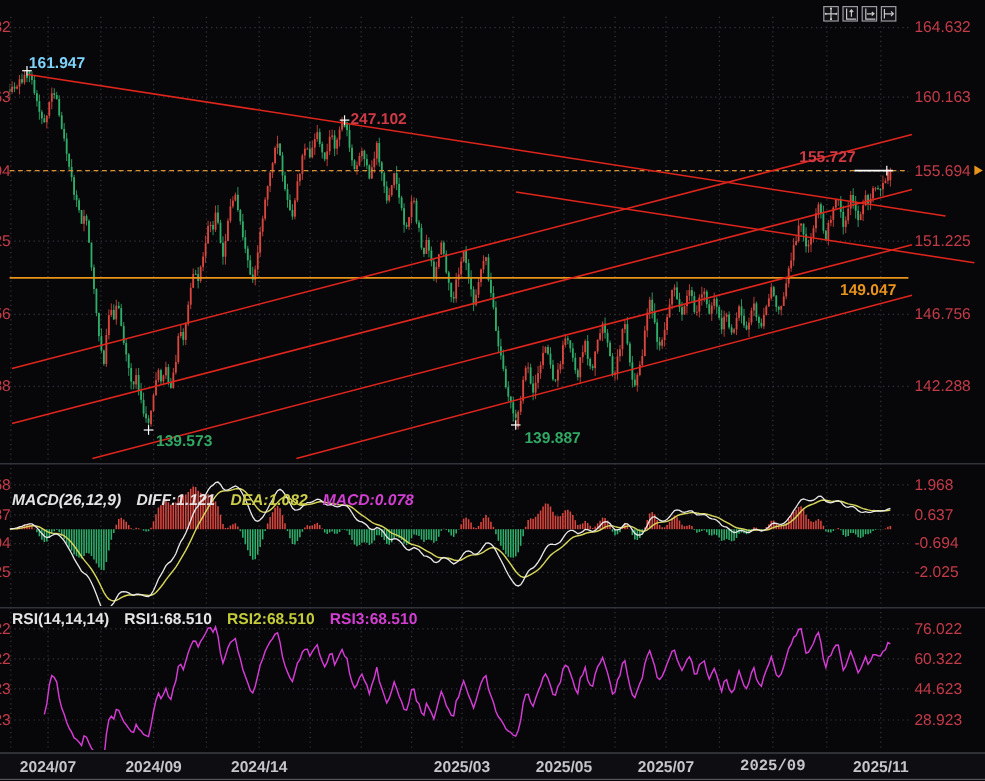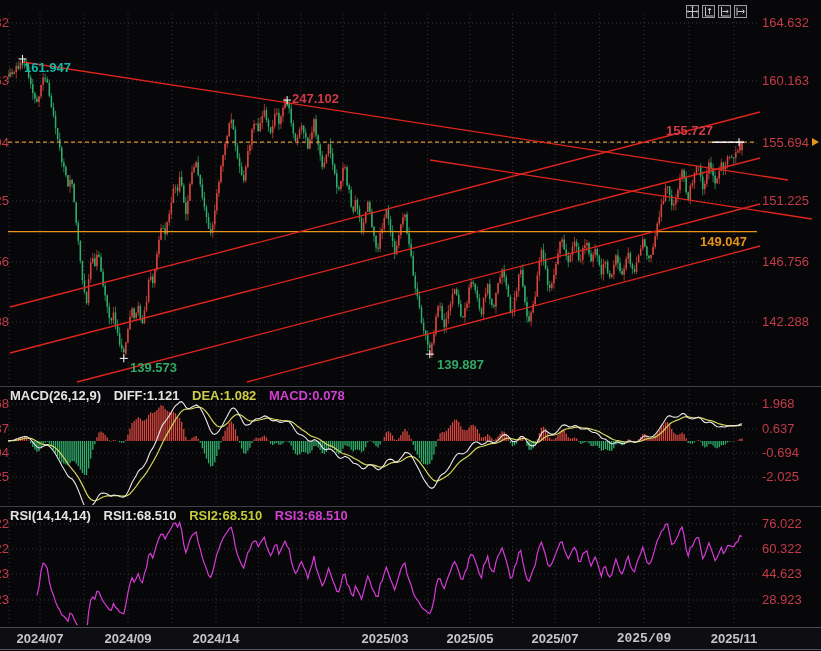--- a/index.html
+++ b/index.html
@@ -9,21 +9,21 @@
   .titlebar{position:absolute;left:8px;top:3px;z-index:4;font-size:14px;font-weight:bold;white-space:nowrap;}
   .title-symbol{color:#e9e7df;}
   .title-period{color:#e2b43e;}
   .title-collapse{color:#a8a8a8;font-weight:normal;margin-left:4px;cursor:pointer;}
   #toolbar{position:absolute;left:686px;top:5px;z-index:5;display:flex;gap:3px;}
   .tbtn{width:13px;height:13px;border:1px solid #9a9aa0;background:#121216;display:flex;
         align-items:center;justify-content:center;padding:0;cursor:pointer;}
   .tbtn svg{display:block;}
   .ind-row{position:absolute;left:10px;z-index:4;font-size:13px;font-weight:bold;white-space:nowrap;}
   .ind-row span{margin-right:9px;}
-  #macd-row{top:388px;}
+  #macd-row{top:409px;font-style:italic;}
   #rsi-row{top:508px;}
   .c-white{color:#e4e4e4;} .c-yellow{color:#cdcd4a;} .c-magenta{color:#d23fd2;} .c-ygreen{color:#c3cc39;}
   .ylabel{position:absolute;z-index:3;font-size:13px;color:#c43b48;white-space:nowrap;}
   .ylabel-clip{position:absolute;z-index:3;font-size:13px;color:#c43b48;white-space:nowrap;}
   .annot{position:absolute;z-index:4;font-size:13px;font-weight:bold;white-space:nowrap;}
   #xband{position:absolute;left:0;top:627px;width:821px;height:21px;z-index:2;background:#0e0e12;
          border-top:1px solid #4a4a52;border-bottom:1px solid #55555c;}
   .xlabel{position:absolute;top:3px;width:70px;text-align:center;font-size:13px;font-weight:bold;color:#c6c6ca;}
   #watermark{position:absolute;z-index:6;right:9px;top:594px;font-size:41px;font-weight:bold;
              color:#e6e6ea;letter-spacing:1px;line-height:1;}
@@ -1260,21 +1260,21 @@
       <div class="ylabel" style="left: 762px; top: 469px;">-2.025</div>
       <div class="ylabel-clip" style="right: 812px; top: 469px;">-2.025</div>
       <div class="ylabel" style="left: 762px; top: 516px;">76.022</div>
       <div class="ylabel-clip" style="right: 812px; top: 516px;">76.022</div>
       <div class="ylabel" style="left: 762px; top: 541px;">60.322</div>
       <div class="ylabel-clip" style="right: 812px; top: 541px;">60.322</div>
       <div class="ylabel" style="left: 762px; top: 566px;">44.623</div>
       <div class="ylabel-clip" style="right: 812px; top: 566px;">44.623</div>
       <div class="ylabel" style="left: 762px; top: 592px;">28.923</div>
       <div class="ylabel-clip" style="right: 812px; top: 592px;">28.923</div>
-      <div class="annot" style="left: 24px; top: 60px; color: #14b8a6;">161.947</div>
+      <div class="annot" style="left: 24px; top: 45px; color: #7dd3fc;">161.947</div>
       <div class="annot" style="left: 292px; top: 91px; color: rgb(207, 58, 68);">247.102</div>
       <div class="annot" style="left: 666px; top: 123px; color: rgb(207, 58, 68);">155.727</div>
       <div class="annot" style="left: 130px; top: 360px; color: rgb(49, 168, 99);">139.573</div>
       <div class="annot" style="left: 437px; top: 357px; color: rgb(49, 168, 99);">139.887</div>
       <div class="annot" style="left: 700px; top: 234px; color: rgb(232, 148, 26);">149.047</div>
     </div>
 
   <div id="xband">
       <div class="xlabel" style="left: 5px;">2024/07</div>
       <div class="xlabel" style="left: 93px;">2024/09</div>

